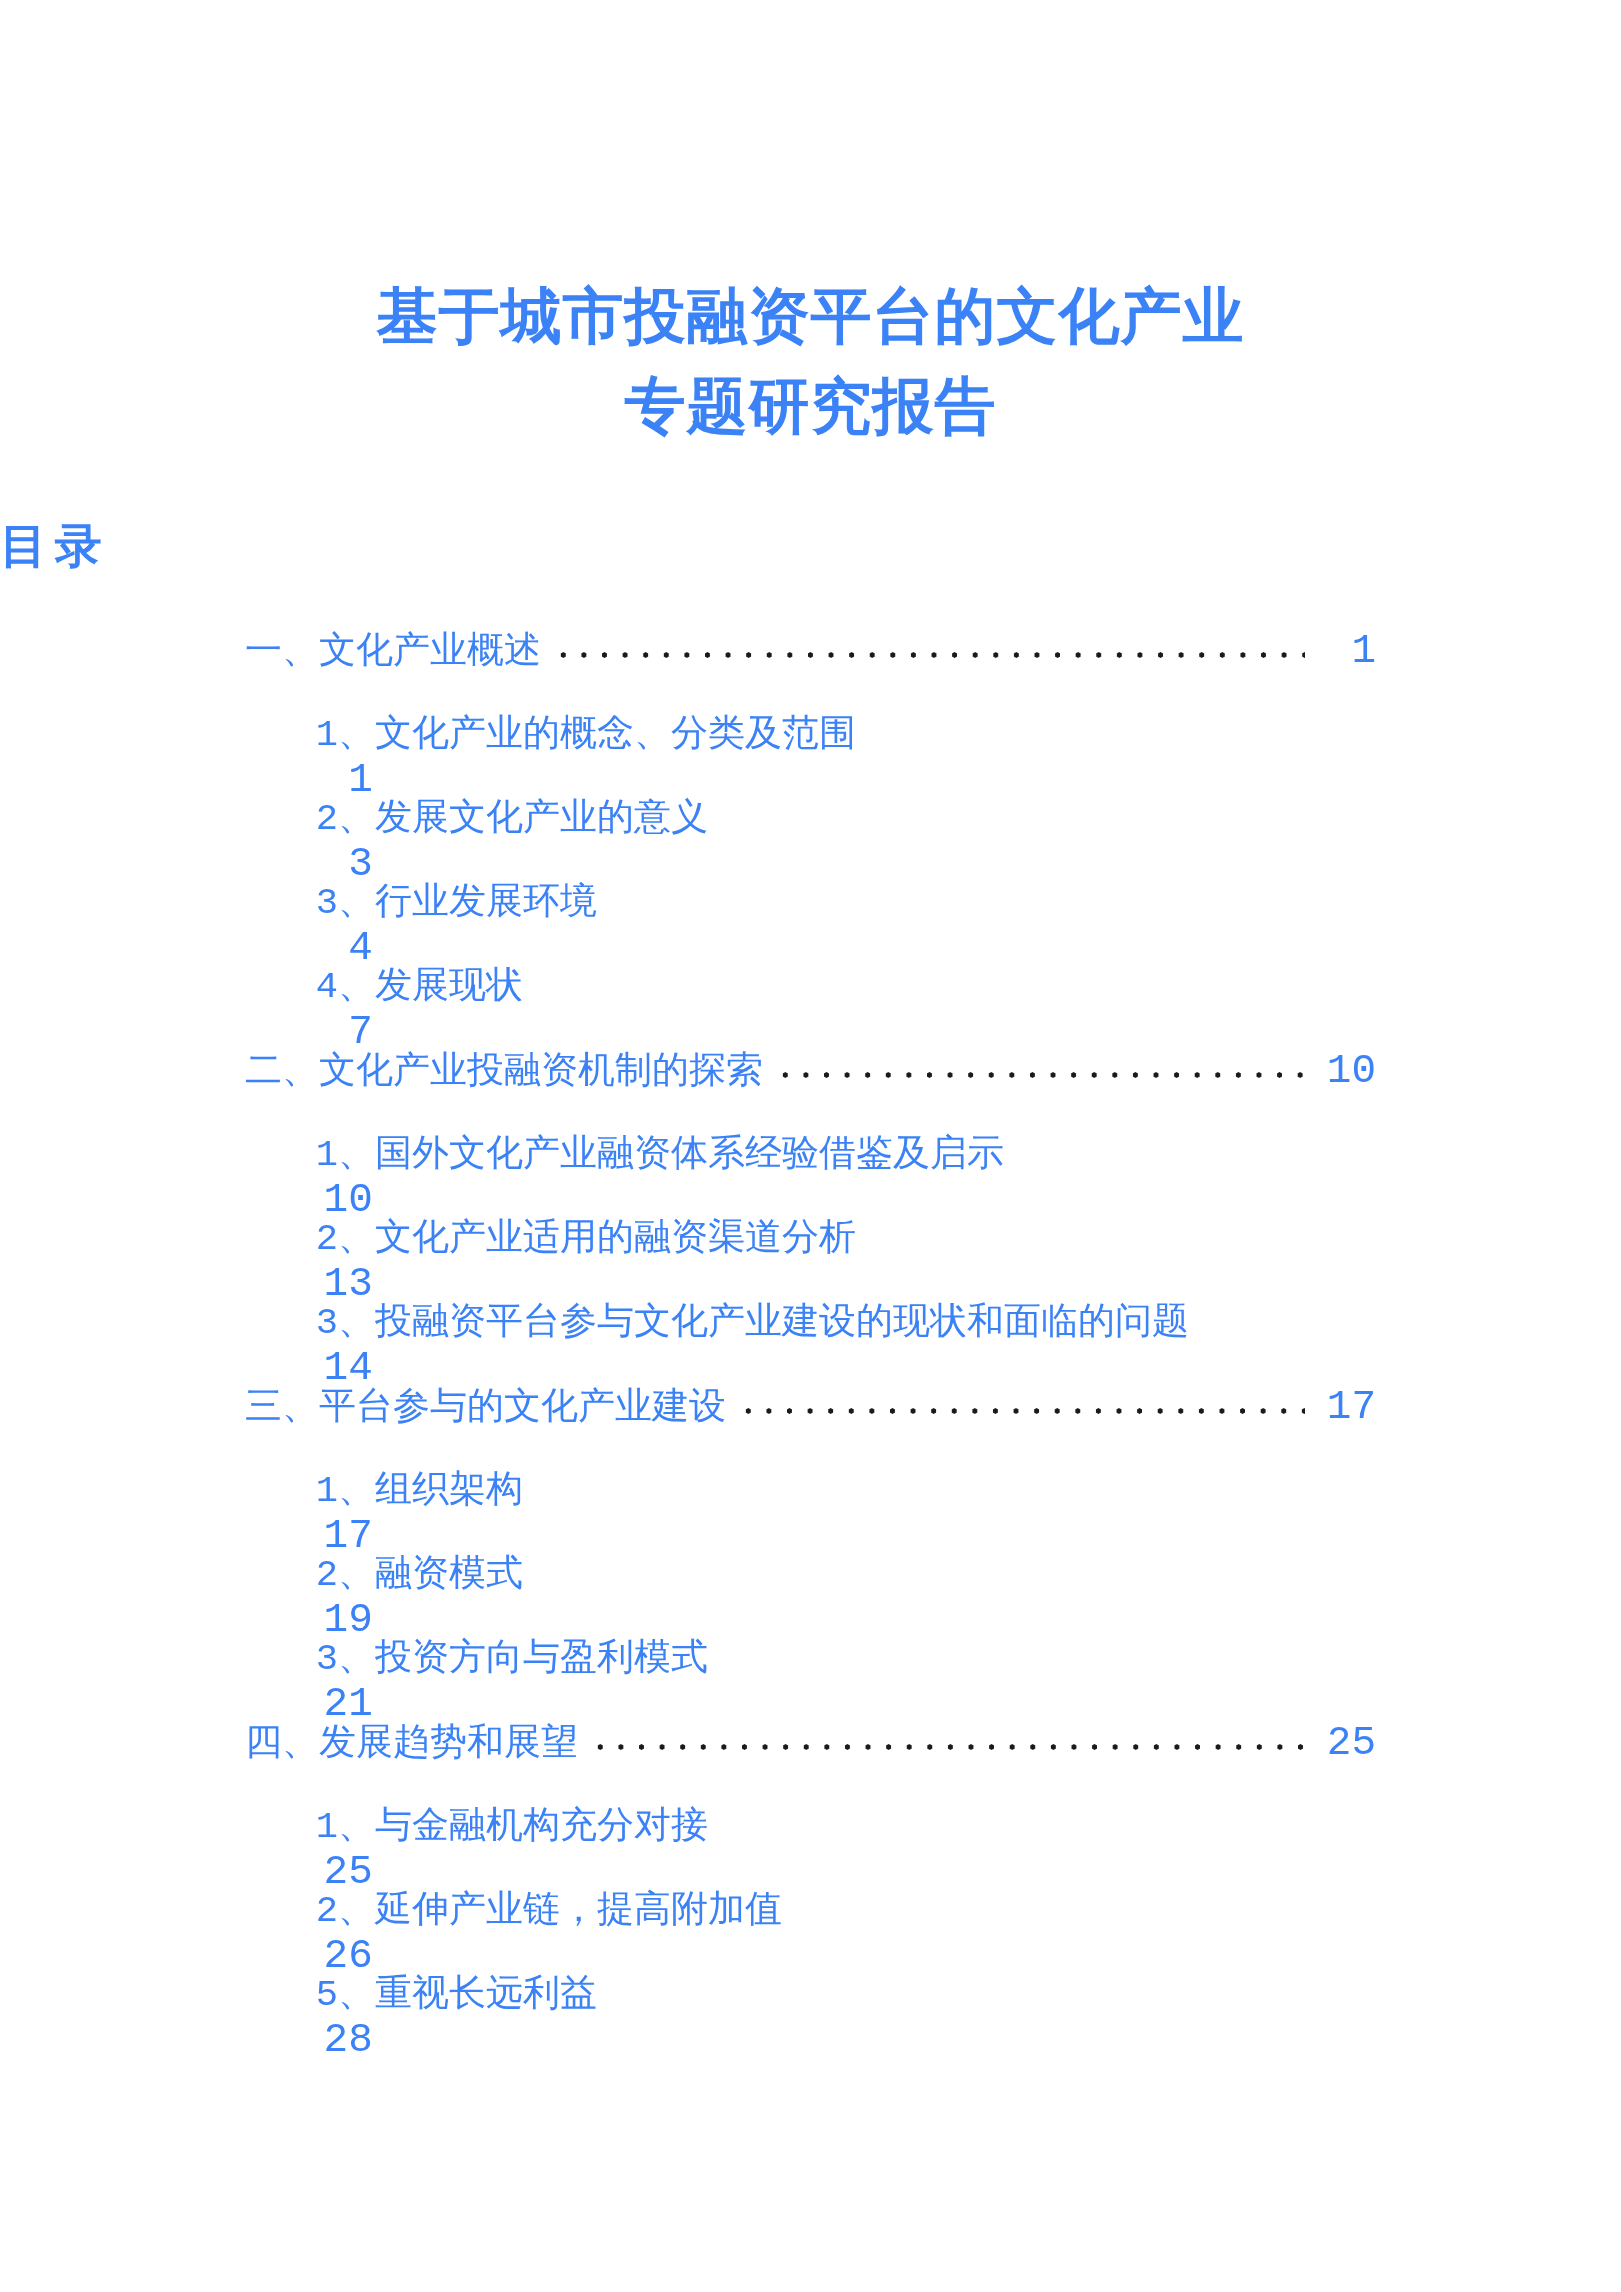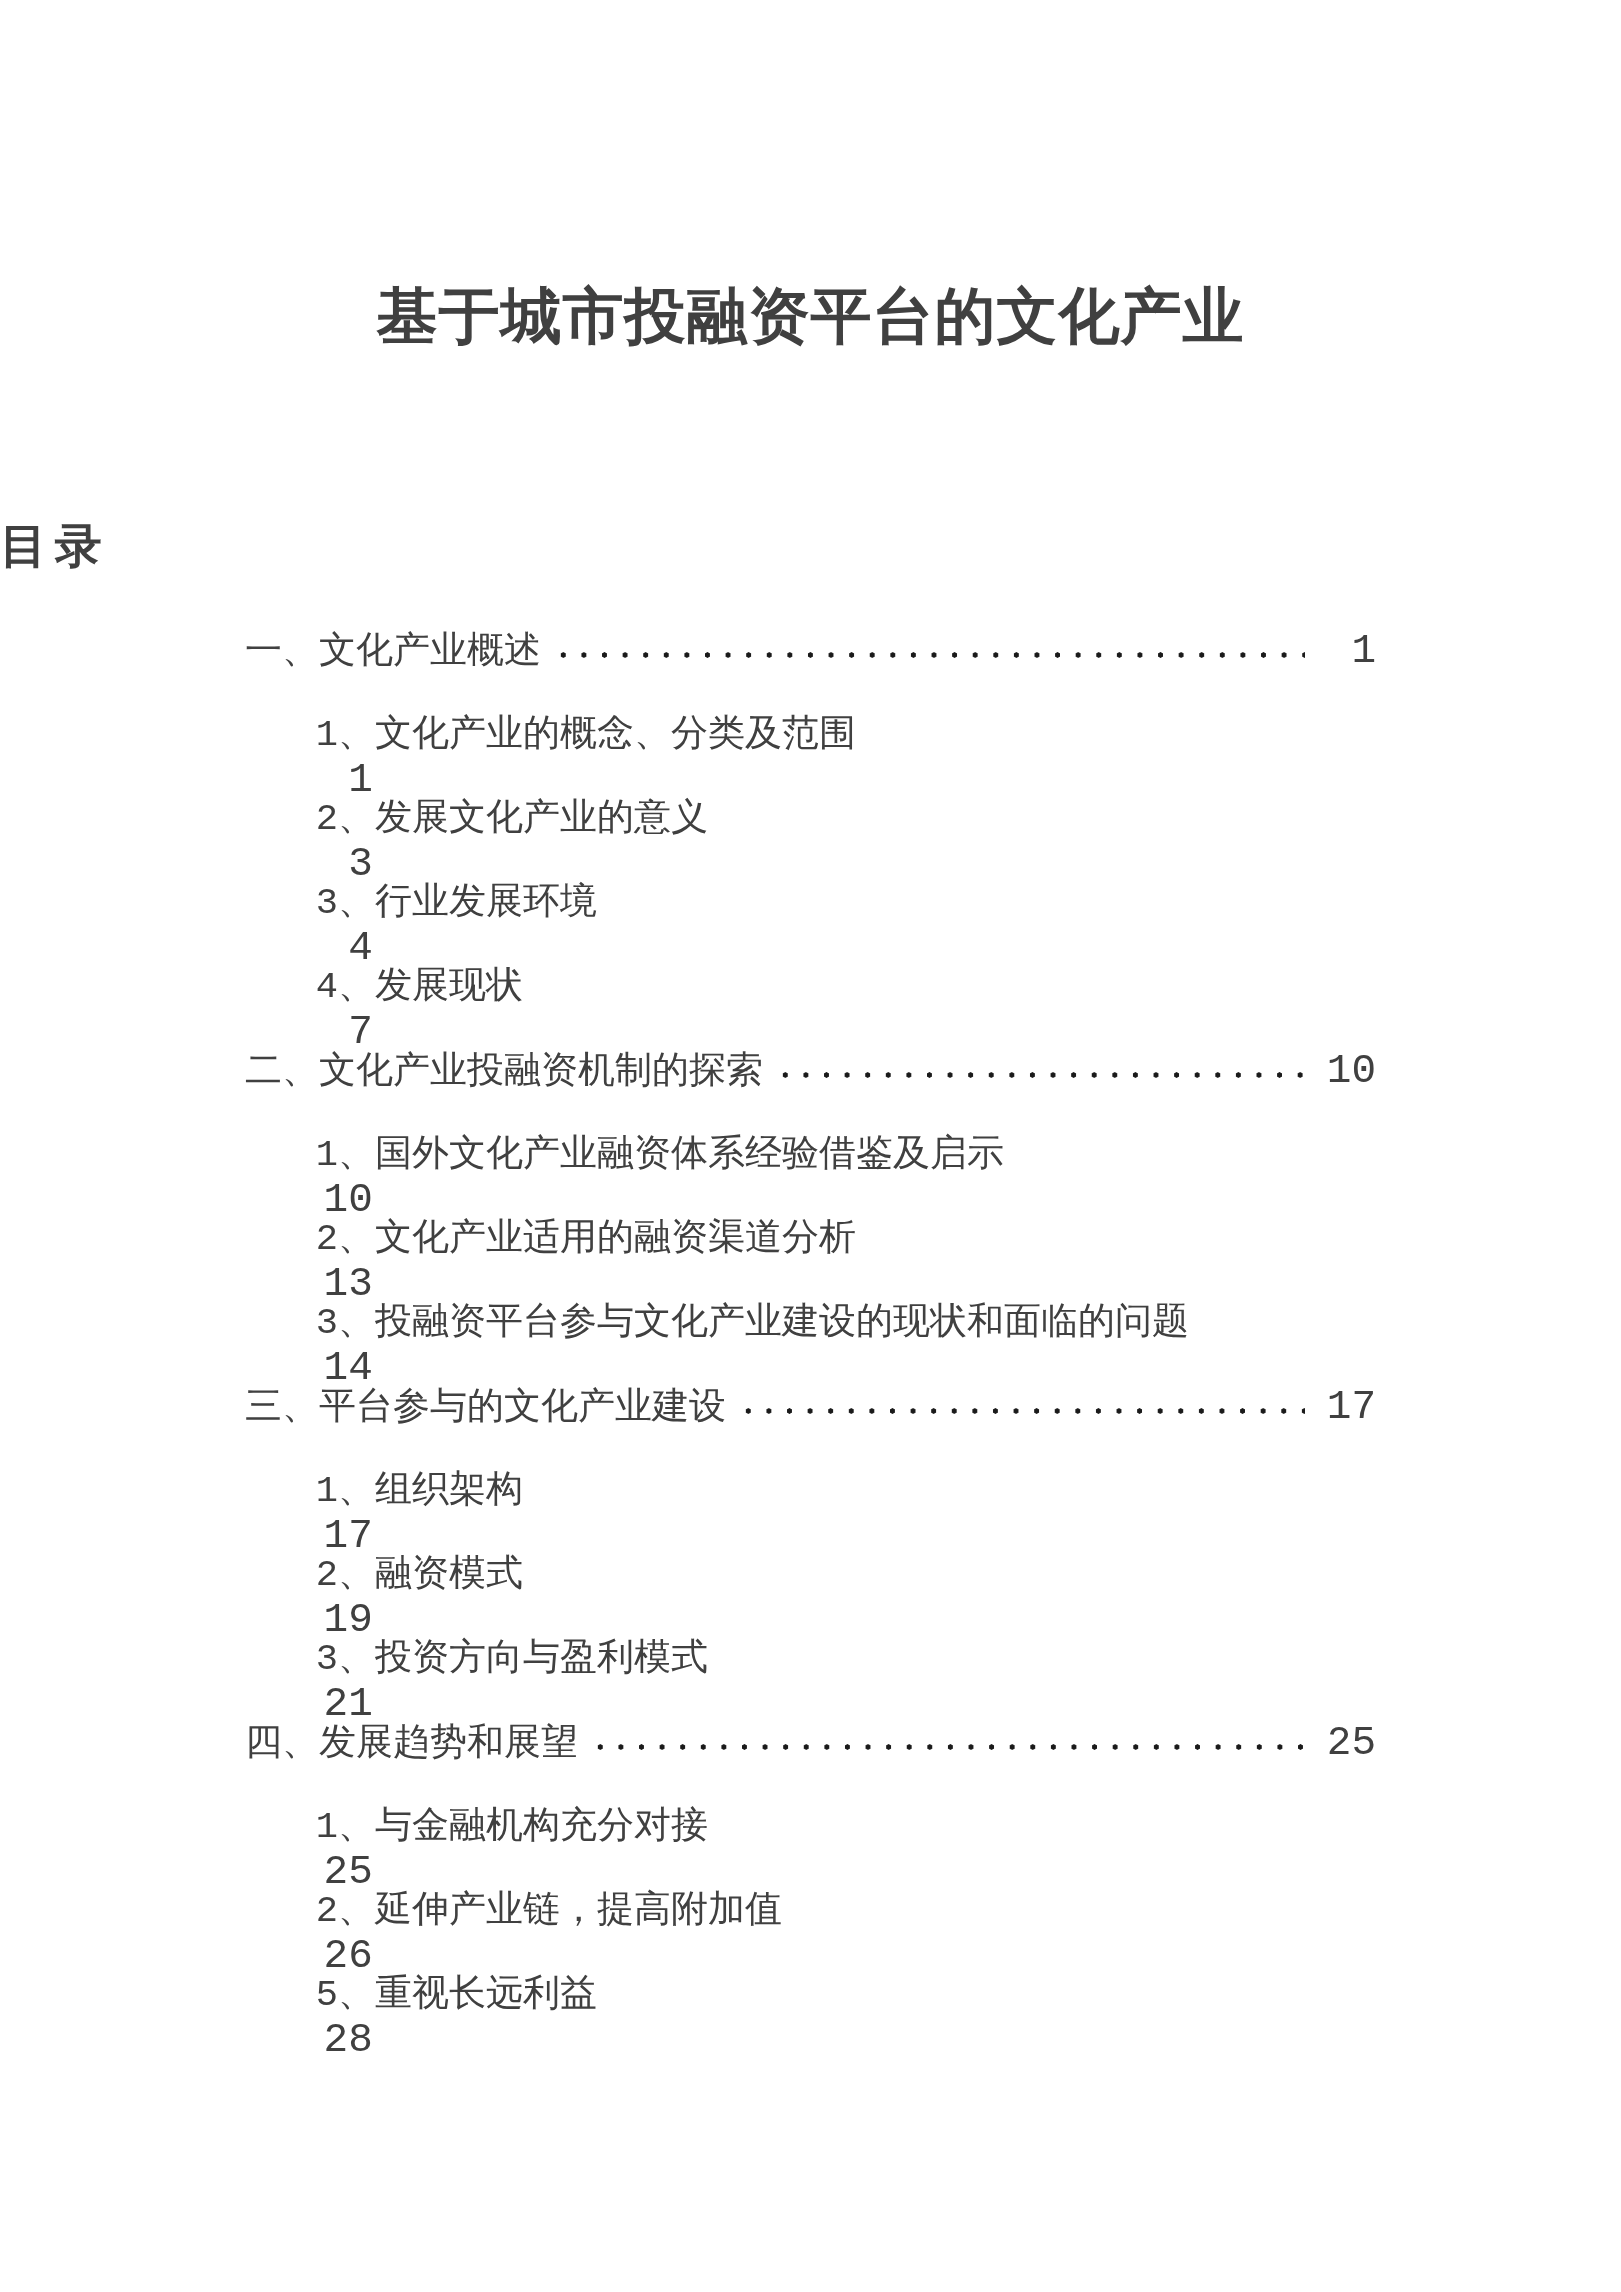--- a/index.html
+++ b/index.html
@@ -5,21 +5,21 @@
   html, body {
     margin: 0;
     padding: 0;
     background: #ffffff;
   }
   .page {
     position: relative;
     width: 1621px;
     height: 2293px;
     background: #ffffff;
-    color: #404040;
+    color: #3b82f6;
     font-family: "Liberation Serif", "DejaVu Serif", serif;
     overflow: hidden;
   }
   .doc-title {
     position: absolute;
     top: 272px;
     left: 0;
     right: 0;
     text-align: center;
     font-size: 61px;
@@ -76,20 +76,21 @@
     font-size: 41px;
   }
 </style>
 </head>
 <body>
 
 <div class="page">
 
   <div class="doc-title">
     <div>基于城市投融资平台的文化产业</div>
+    <div>专题研究报告</div>
   </div>
 
   <div class="toc-heading">目录</div>
 
   <div class="toc-list">
     <div class="toc-row level-1">
       <span class="toc-label">一、文化产业概述</span>
       <span class="toc-leader"></span>
       <span class="toc-page">1</span>
     </div>

